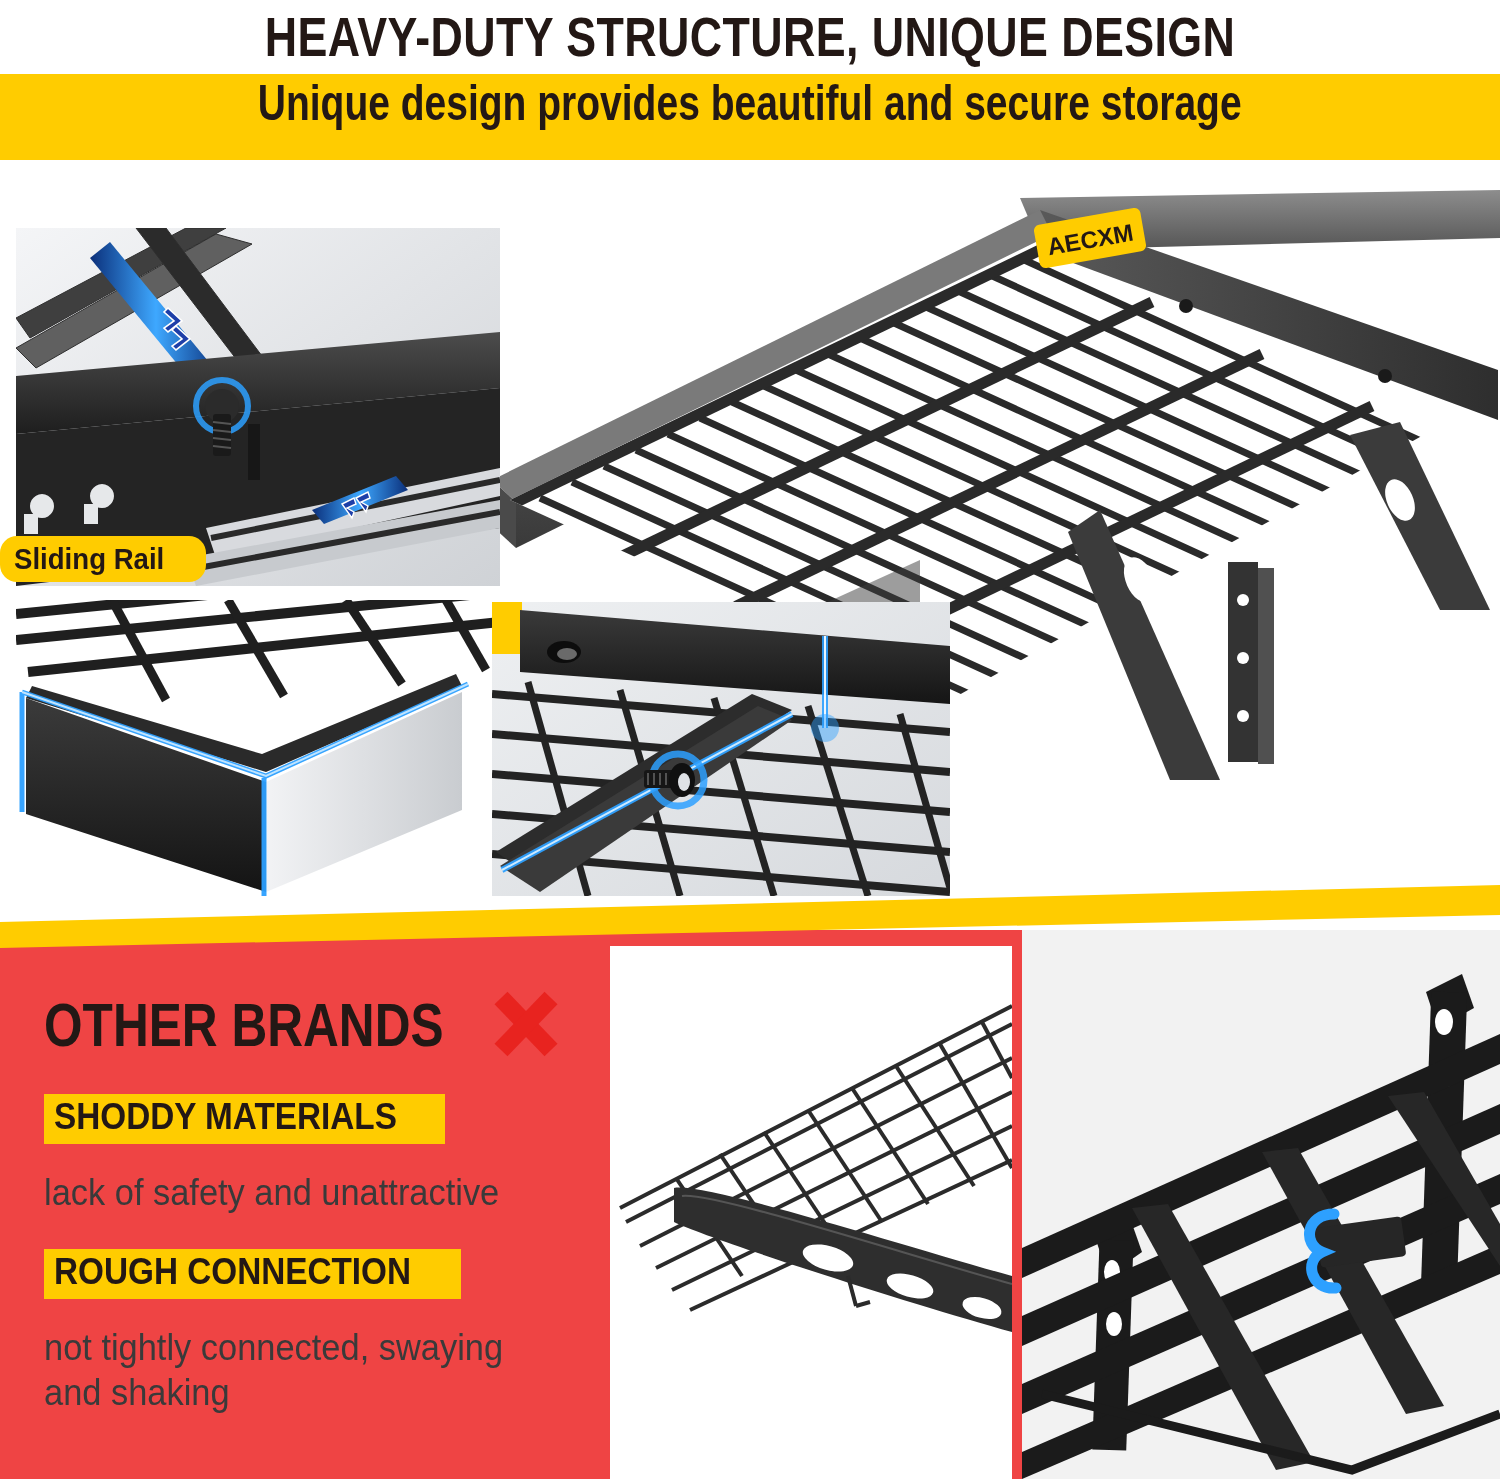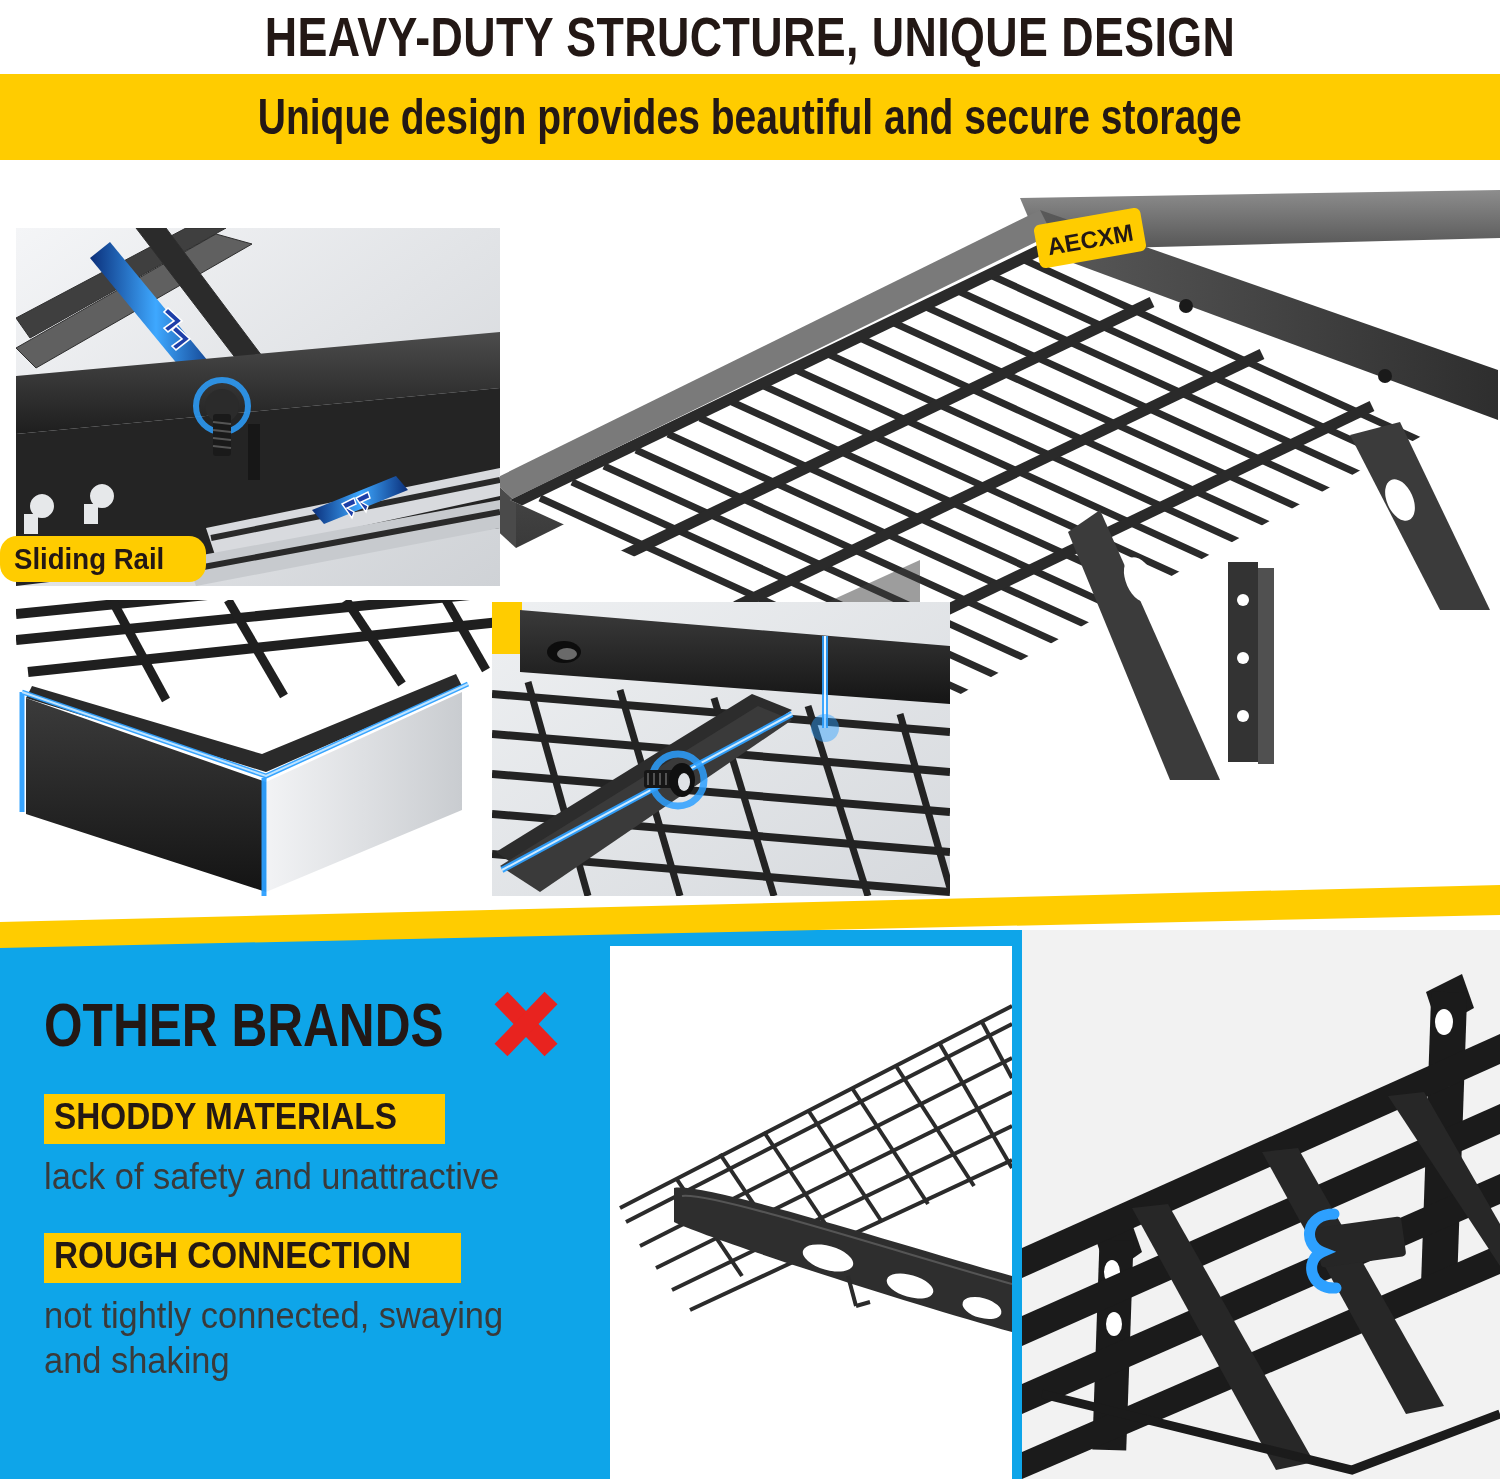--- a/index.html
+++ b/index.html
@@ -17,21 +17,21 @@
     position:absolute; left:0; top:-2px; width:1500px; height:76px;
     display:flex; align-items:center; justify-content:center;
     font-size:56px; font-weight:bold; letter-spacing:.5px;
     color:#231815;
     transform:scaleX(.80); transform-origin:center center;
     white-space:nowrap;
   }
   .subbar {
     position:absolute; left:0; top:74px; width:1500px; height:86px;
     background:#FFCC00;
-    display:flex; align-items:center; justify-content:center;
+    display:flex; justify-content:center;
   }
   .subbar-text {
     font-size:50px; font-weight:bold; color:#231815;
     transform:scaleX(.78); transform-origin:center center;
     white-space:nowrap;
   }
 
   
   .photo { position:absolute; overflow:hidden; }
 
@@ -56,21 +56,21 @@
 
   
   .divider {
     position:absolute; left:0; top:860px; width:1500px; height:100px;
     z-index:20; pointer-events:none;
   }
 
   
   .bottom {
     position:absolute; left:0; top:930px; width:1500px; height:549px;
-    background:#0ea5e9; z-index:5;
+    background:#ef4444; z-index:5;
   }
   .bottom-clip {
     position:absolute; left:0; top:0; width:1500px; height:549px; overflow:hidden;
   }
   #panel-mesh  { left:610px; top:16px; width:402px; height:533px; background:#ffffff; }
   #panel-frame { left:1022px; top:-8px; width:478px; height:557px; background:#f2f2f2; }
 
   .brand-block { position:absolute; left:44px; top:58px; width:540px; z-index:7; }
   .brand-title-row { display:flex; align-items:center; gap:6px; height:72px; }
   .brand-title {
@@ -79,21 +79,21 @@
   }
   .x-mark { width:78px; height:76px; flex:0 0 auto; margin-left:-62px; }
 
   .bullet { margin-top:34px; }
   .bullet-head {
     display:inline-block; background:#FFCC00; color:#231815;
     font-size:37px; font-weight:bold; padding:2px 10px 6px 10px;
   }
   .bullet-head span { display:inline-block; transform:scaleX(.90); transform-origin:left center; }
   .bullet-body {
-    margin-top:10px; font-size:37px; color:#3a3a3a; line-height:1.22;
+    margin-top:26px; font-size:37px; color:#3a3a3a; line-height:1.22;
     max-width:560px;
   }
   .bullet-body span { display:inline-block; transform:scaleX(.93); transform-origin:left center; }
 </style>
 </head>
 <body>
 
 <div class="stage">
 
   <div class="headline">HEAVY-DUTY STRUCTURE, UNIQUE DESIGN</div>

